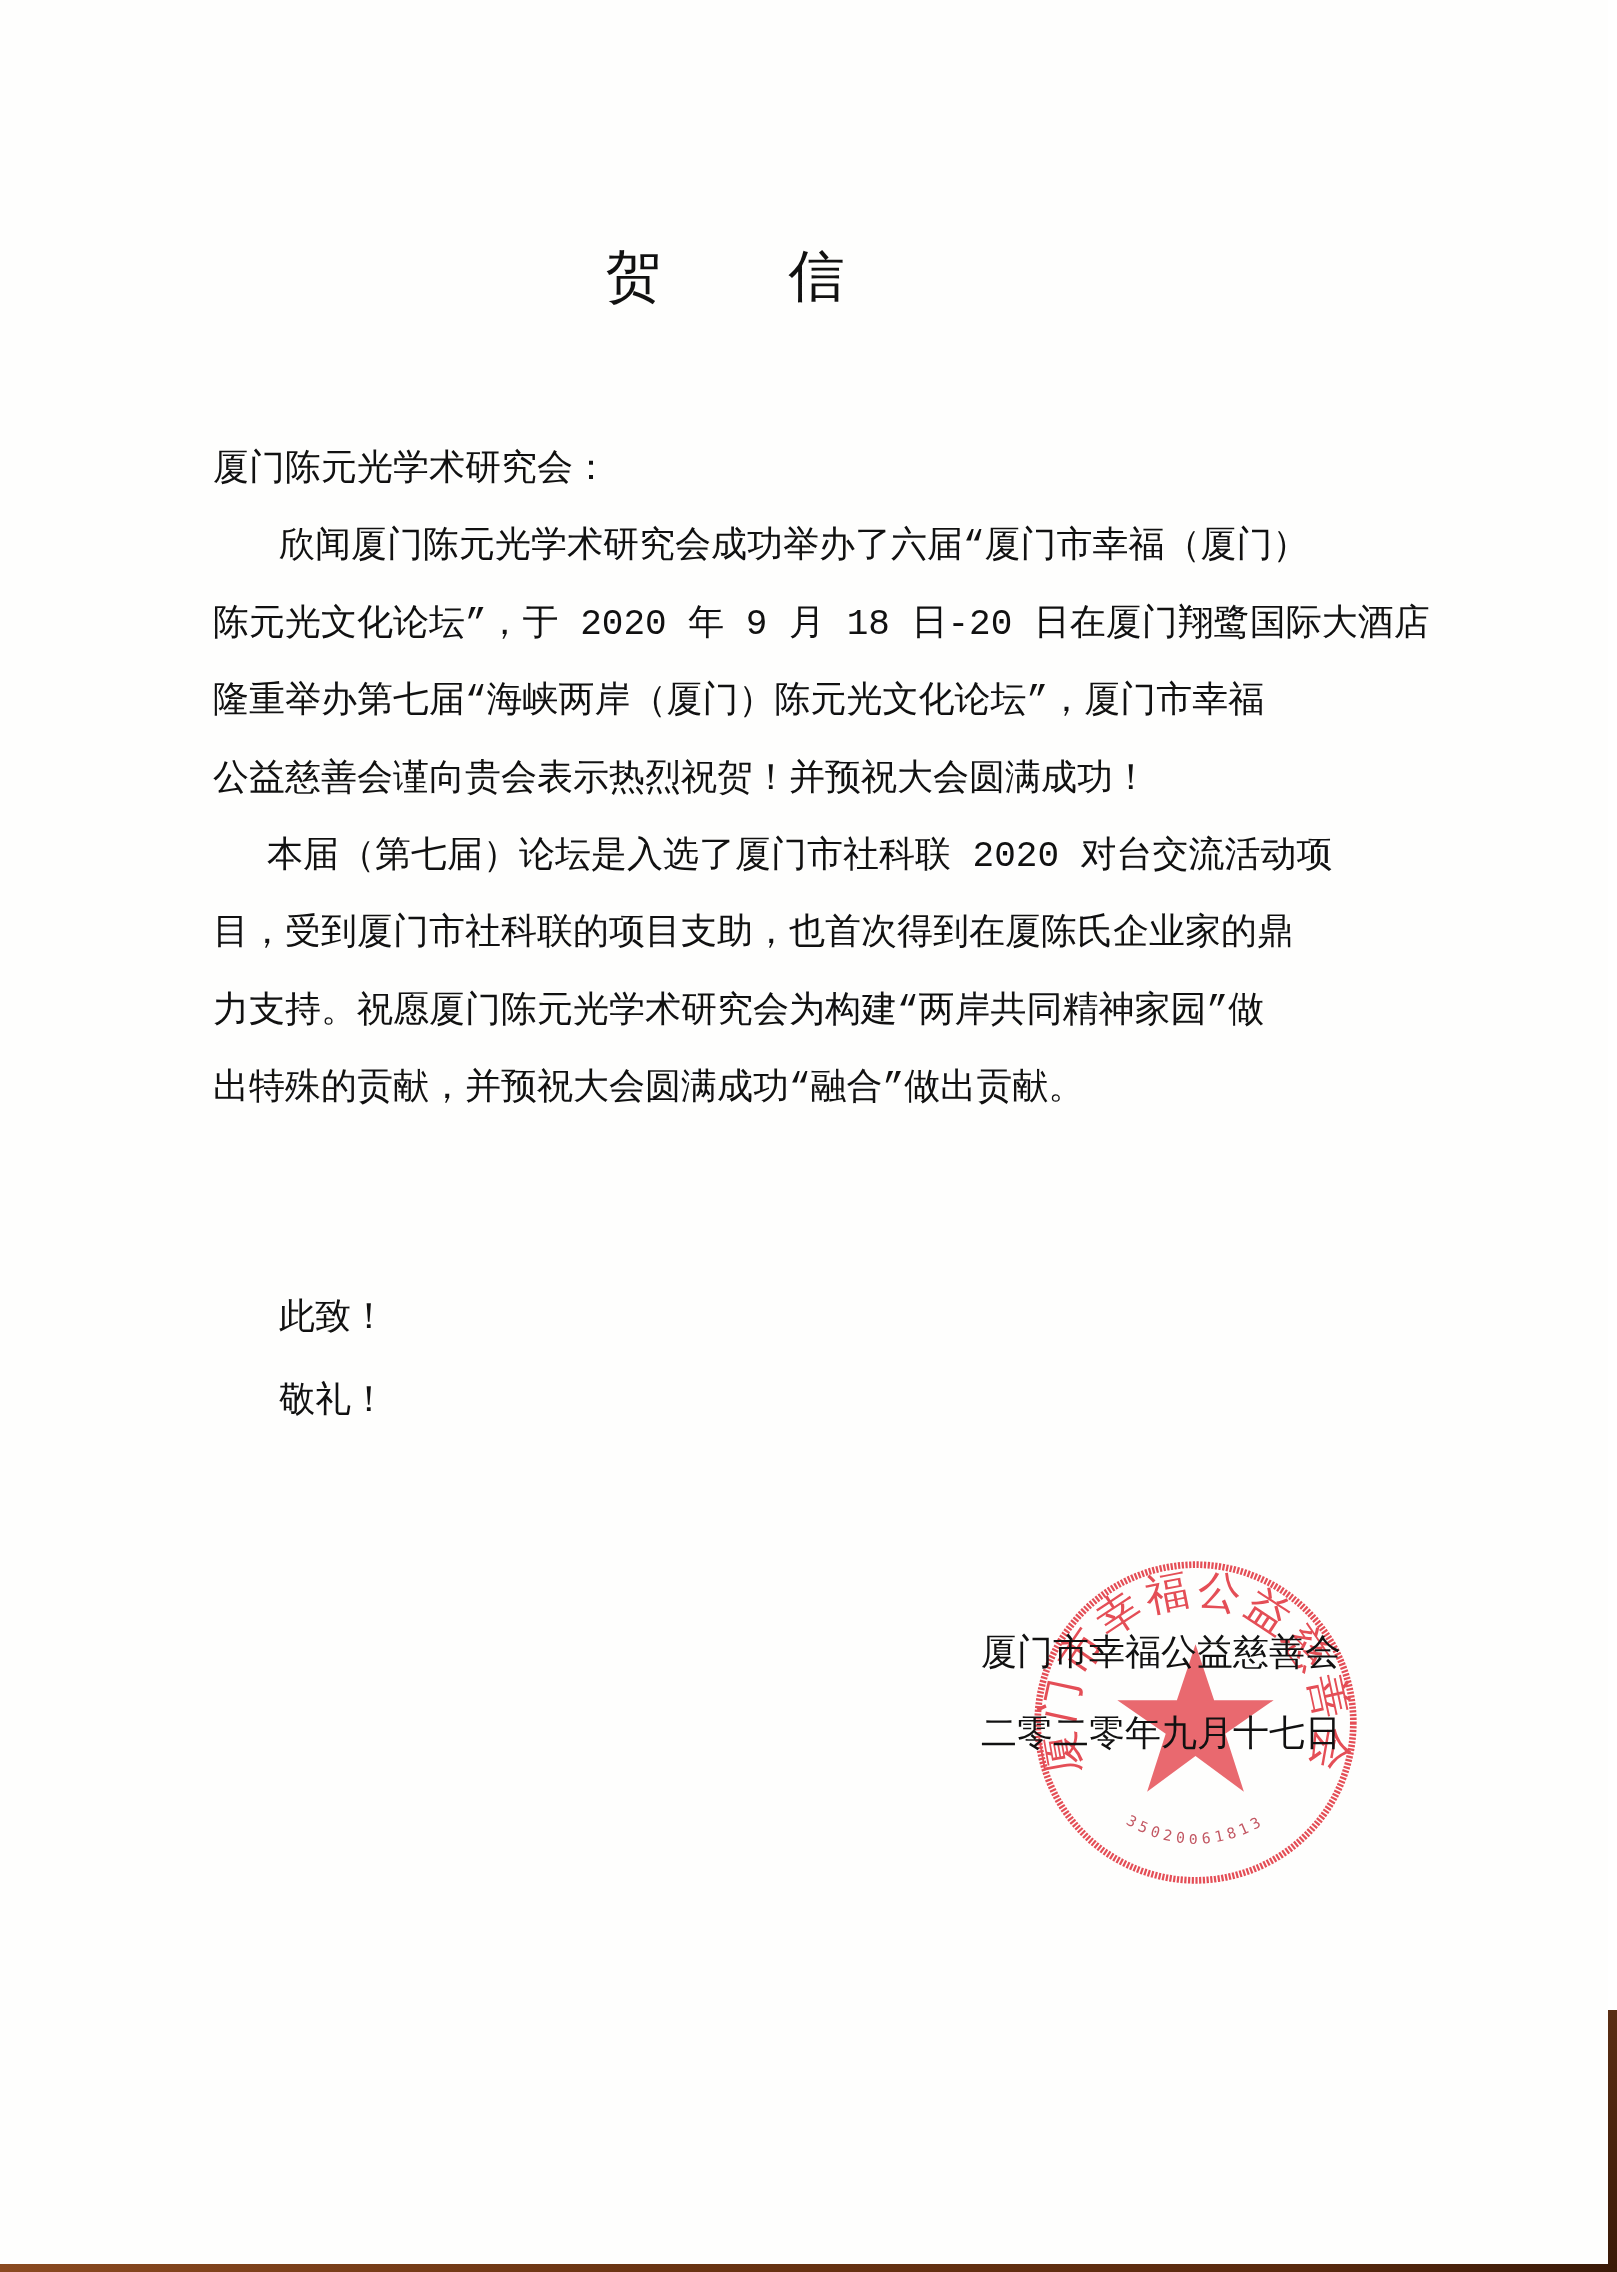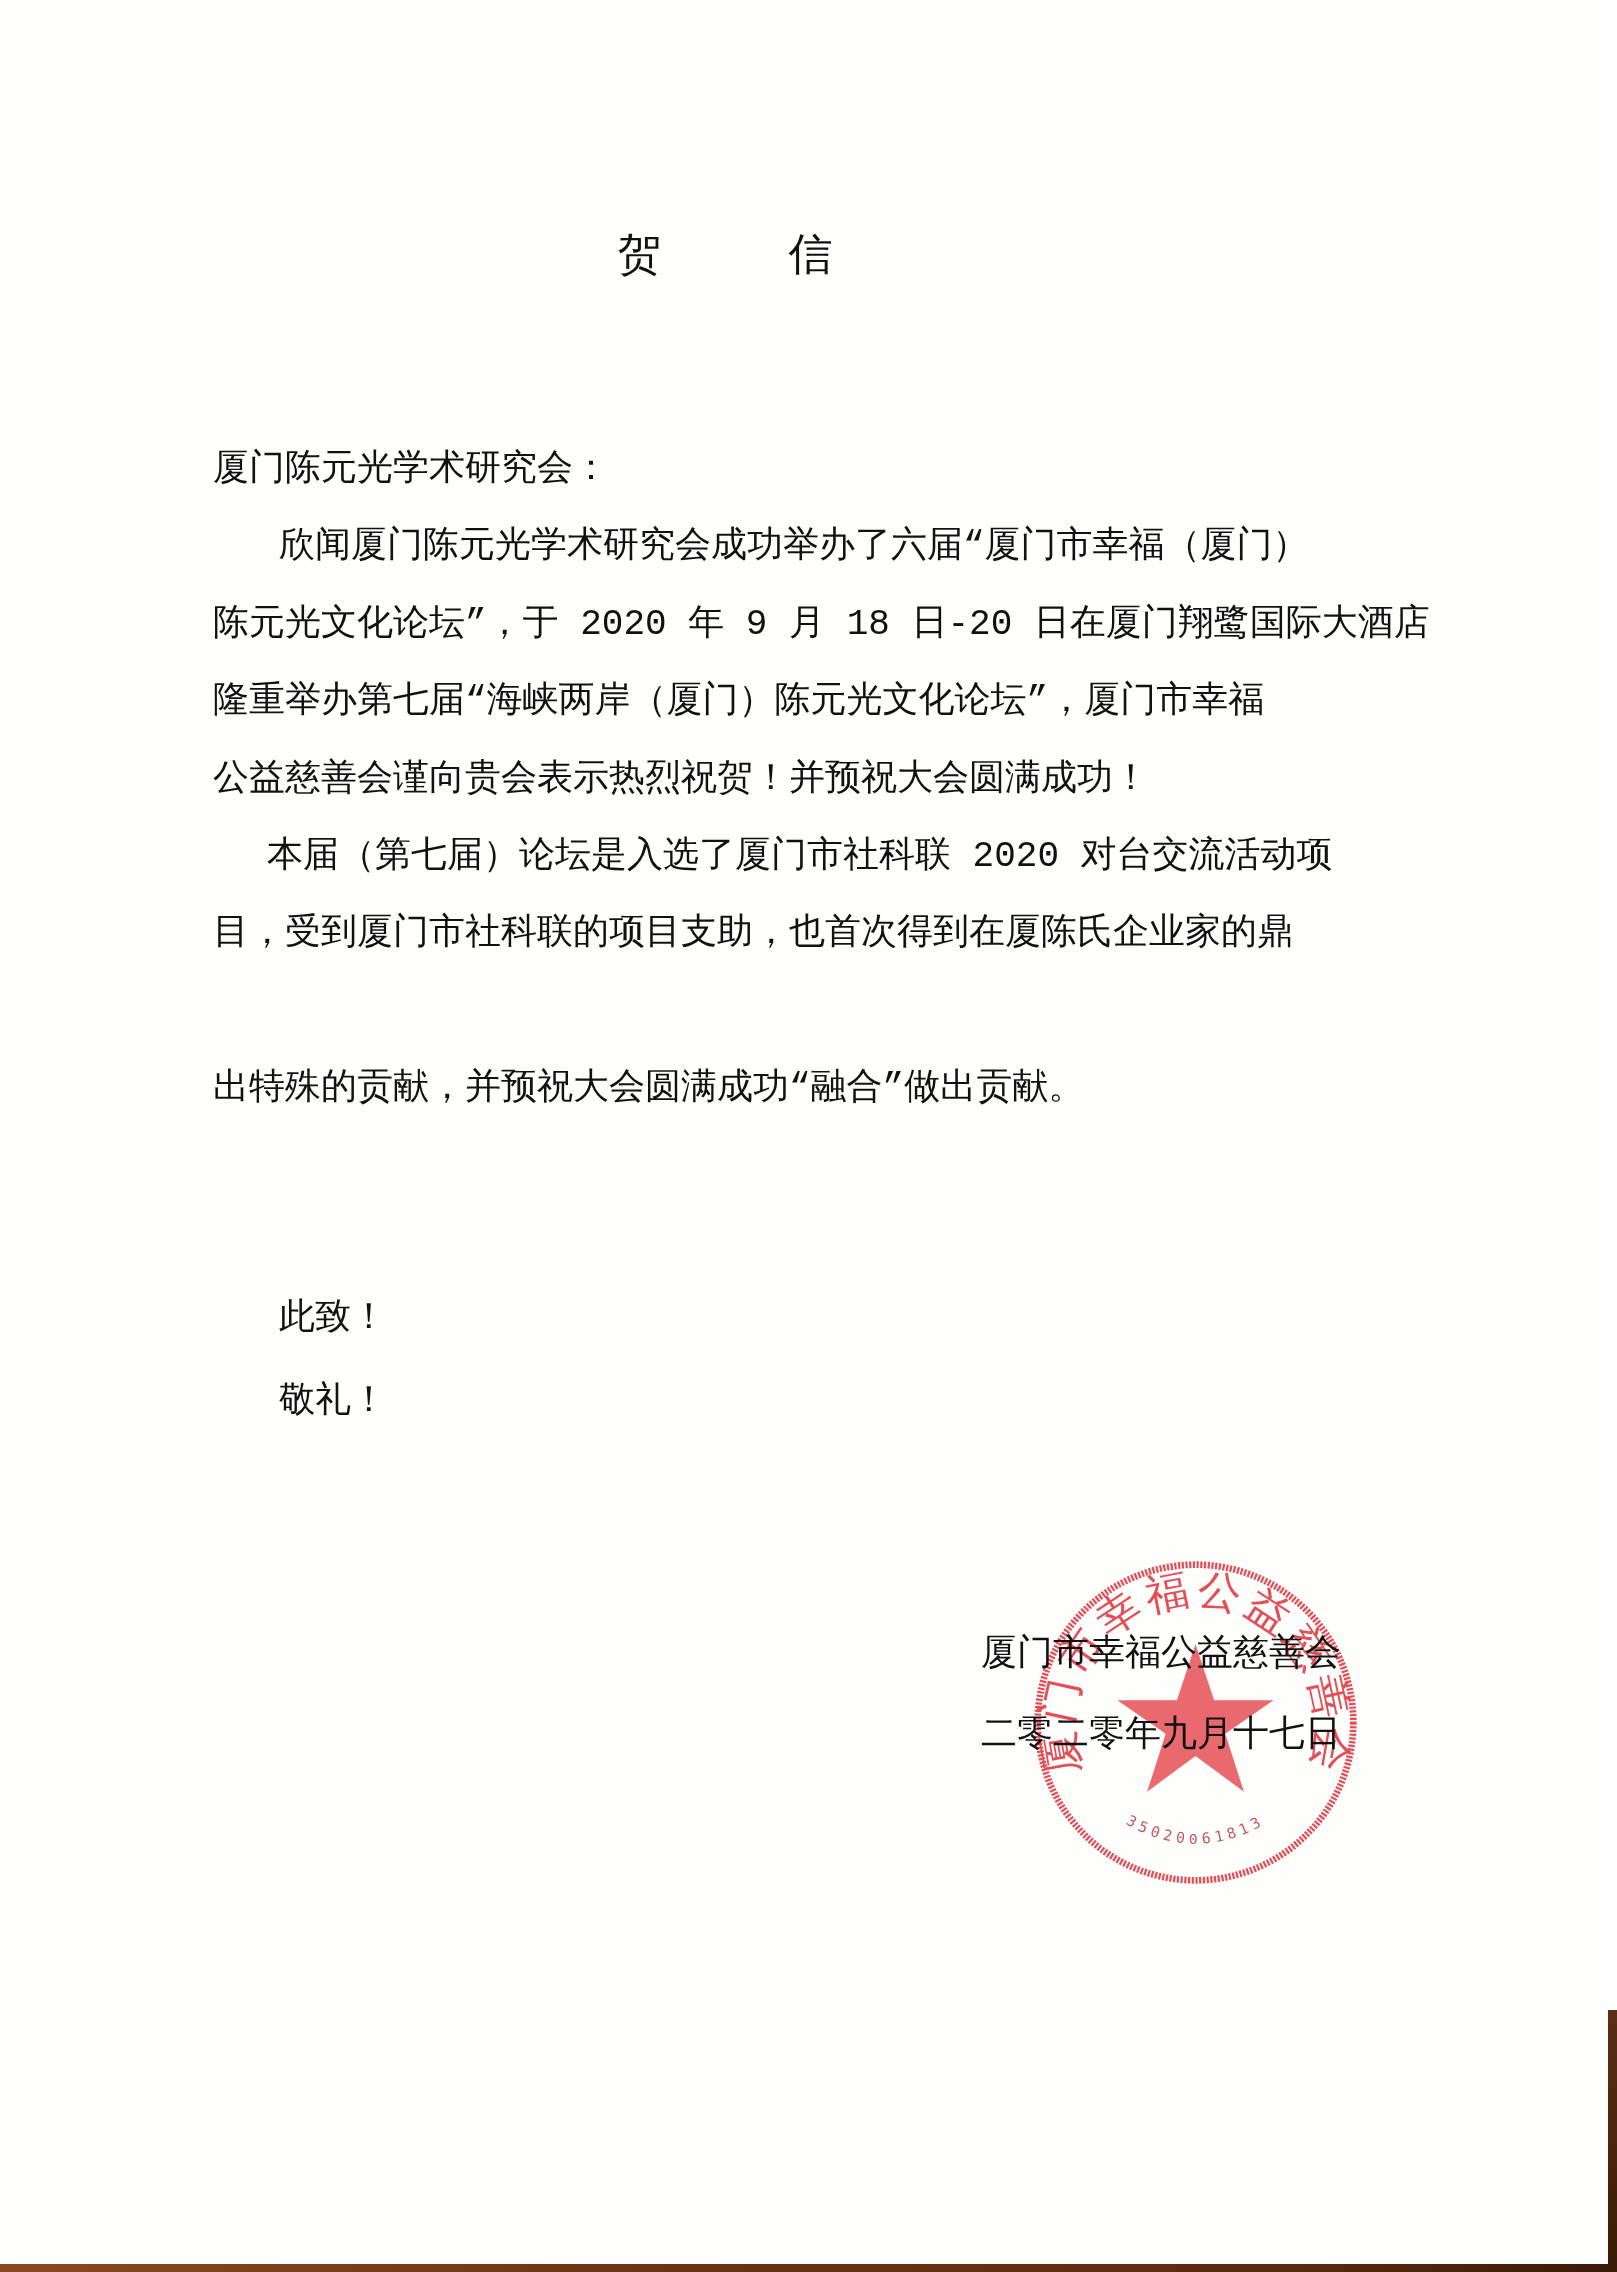--- a/index.html
+++ b/index.html
@@ -20,23 +20,23 @@
       position: absolute; right: 0; top: 2010px;
       width: 9px; height: 262px;
       background: linear-gradient(#5a2e14, #3a1a08);
     }
     .edge-bottom {
       position: absolute; left: 0; bottom: 0;
       width: 1617px; height: 9px;
       background: linear-gradient(90deg, #8a4a20, #6a3412 40%, #5a2a0e 80%, #3a1a08);
     }
     .title {
-      position: absolute; top: 225px; left: 0; width: 1450px;
+      position: absolute; top: 239px; left: 0; width: 1450px;
       text-align: center;
-      font-size: 44px; letter-spacing: 0;
+      font-size: 56px; letter-spacing: 0;
       font-family: "DejaVu Serif", "Liberation Serif", serif;
     }
     .title span { display: inline-block; }
     .title .gap { width: 127px; }
     .line {
       position: absolute;
       font-family: Liberation Mono, monospace;
       font-size: 36px;
       white-space: nowrap;
       line-height: 45px;
@@ -65,20 +65,21 @@
 
   <div class="line" style="left:213px; top:447px;">厦门陈元光学术研究会：</div>
 
   <div class="line" style="left:279px; top:524px;">欣闻厦门陈元光学术研究会成功举办了六届“厦门市幸福（厦门）</div>
   <div class="line" style="left:213px; top:602px;">陈元光文化论坛”，于 2020 年 9 月 18 日-20 日在厦门翔鹭国际大酒店</div>
   <div class="line" style="left:213px; top:679px;">隆重举办第七届“海峡两岸（厦门）陈元光文化论坛”，厦门市幸福</div>
   <div class="line" style="left:213px; top:757px;">公益慈善会谨向贵会表示热烈祝贺！并预祝大会圆满成功！</div>
 
   <div class="line" style="left:267px; top:834px;">本届（第七届）论坛是入选了厦门市社科联 2020 对台交流活动项</div>
   <div class="line" style="left:213px; top:911px;">目，受到厦门市社科联的项目支助，也首次得到在厦陈氏企业家的鼎</div>
+  <div class="line" style="left:213px; top:989px;">力支持。祝愿厦门陈元光学术研究会为构建“两岸共同精神家园”做</div>
   <div class="line" style="left:213px; top:1066px;">出特殊的贡献，并预祝大会圆满成功“融合”做出贡献。</div>
 
 
   <div class="line" style="left:279px; top:1296px;">此致！</div>
   <div class="line" style="left:279px; top:1379px;">敬礼！</div>
 
   <svg class="stamp" viewBox="0 0 450 450" xmlns="http://www.w3.org/2000/svg">
     <defs>
       <path id="seal-arc" d="M 75 300 A 165 165 0 1 1 375 300" fill="none"></path>
       <path id="seal-num-arc" d="M 95 330 A 175 175 0 0 0 355 330" fill="none"></path>

